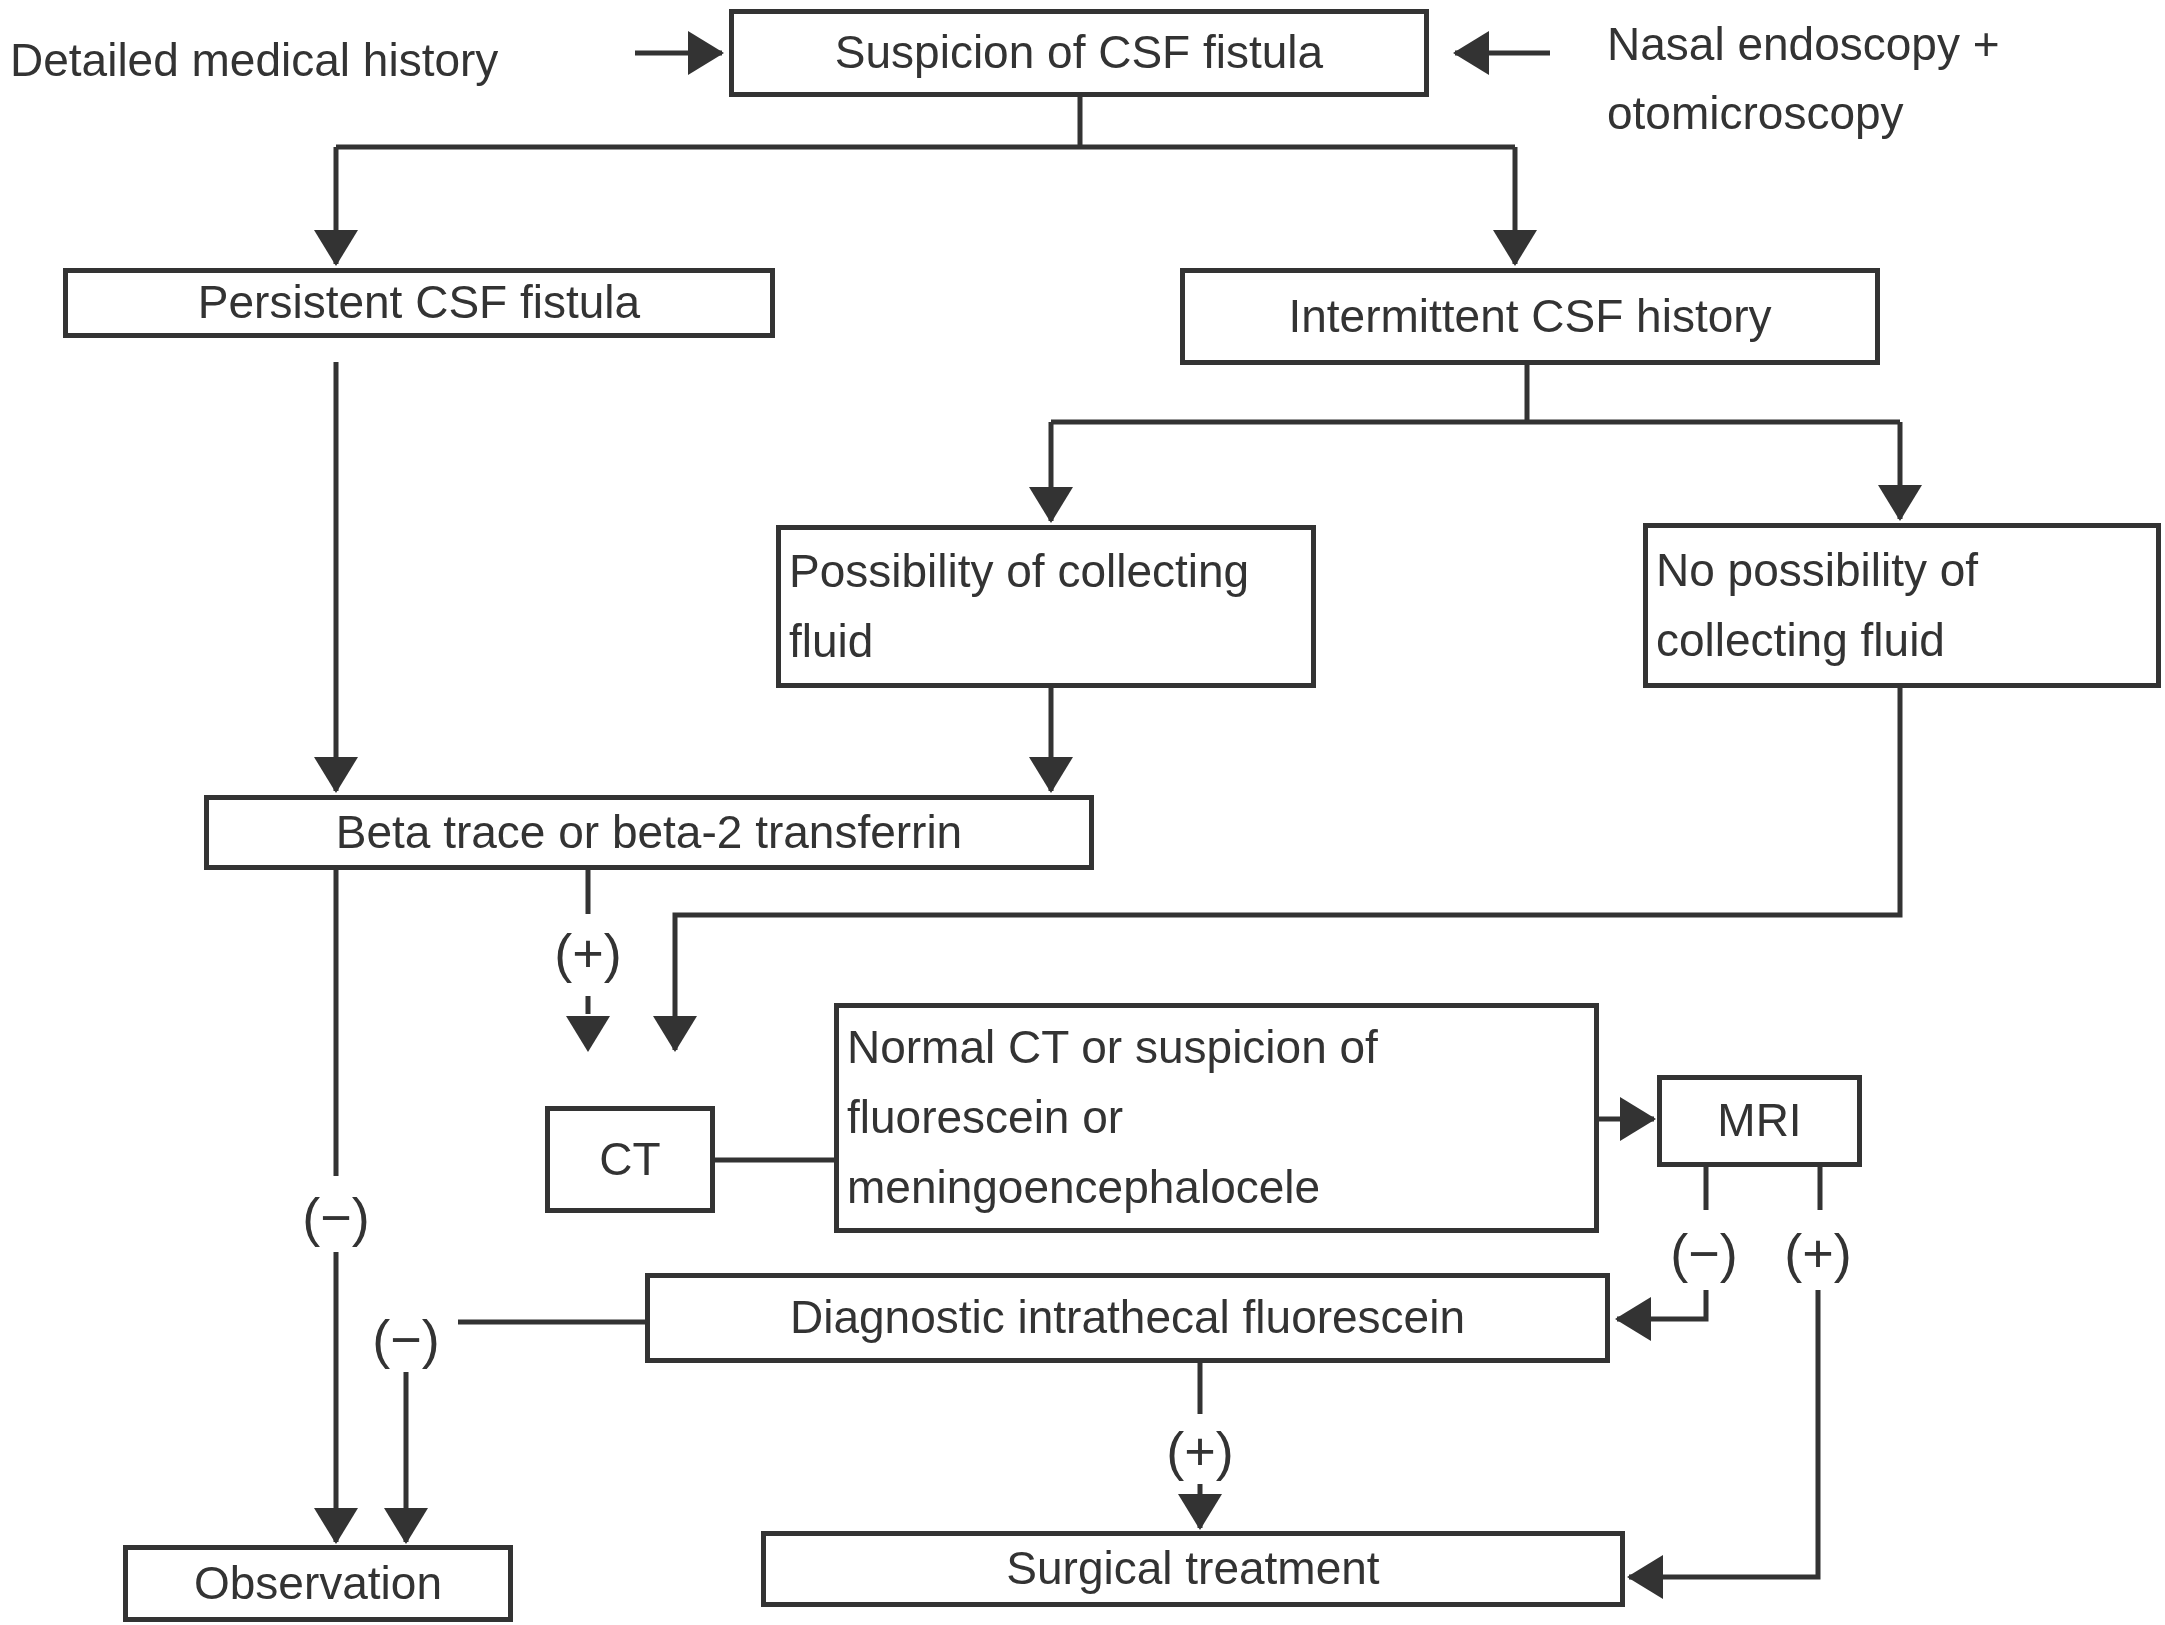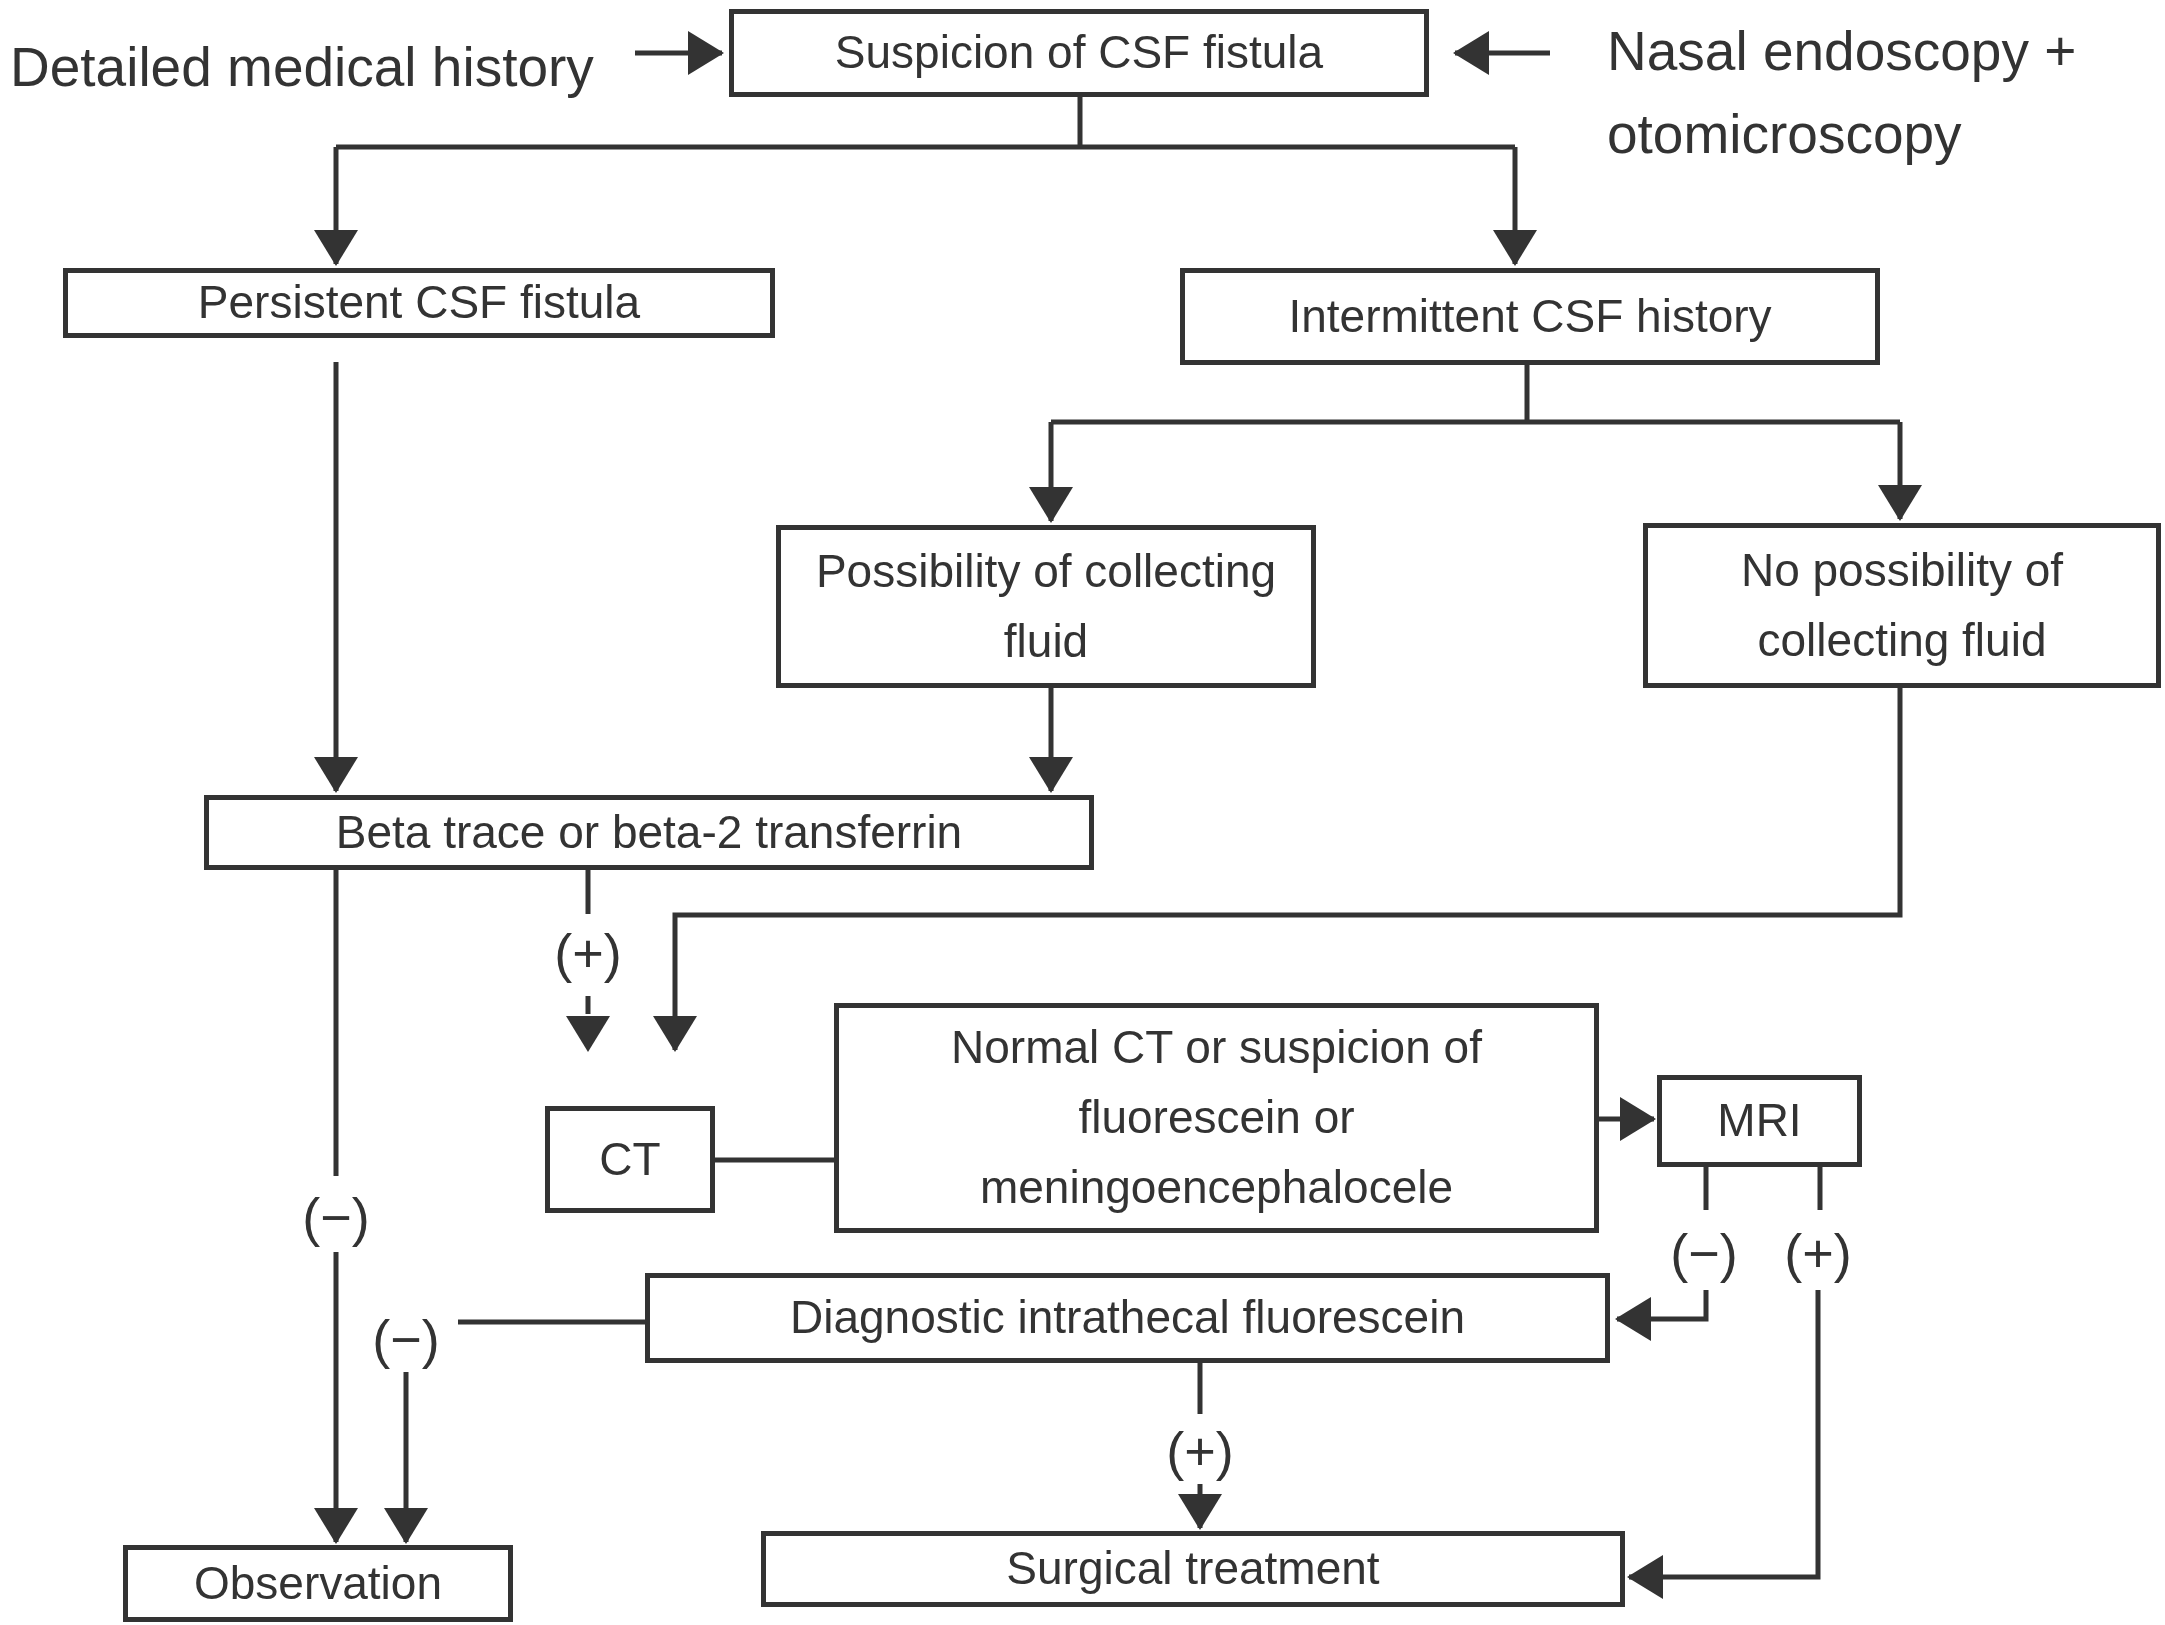--- a/index.html
+++ b/index.html
@@ -4,24 +4,24 @@
 <style>
   html, body { margin:0; padding:0; background:#ffffff; }
   #canvas {
     position:relative; width:2165px; height:1625px; background:#ffffff;
     font-family:"Liberation Sans", sans-serif; color:#333333; overflow:hidden;
   }
   #wires { position:absolute; left:0; top:0; width:2165px; height:1625px; }
   .node {
     position:absolute; box-sizing:border-box; border:5px solid #333333;
     background:#ffffff; display:flex; align-items:center; justify-content:center;
-    text-align:center; font-size:46px; line-height:1.52; color:#333333;
+    text-align:left; font-size:46px; line-height:1.52; color:#333333;
     padding:0 8px;
   }
-  .side-label { position:absolute; font-size:55px; line-height:1.5; color:#333333; }
+  .side-label { position:absolute; font-size:46px; line-height:1.5; color:#333333; }
   .edge-label {
     position:absolute; transform:translateX(-50%); font-size:54px;
     color:#333333; white-space:nowrap;
   }
   #node-suspicion     { left:729px;  top:9px;    width:700px; height:88px; }
   #node-persistent    { left:63px;   top:268px;  width:712px; height:70px; }
   #node-intermittent  { left:1180px; top:268px;  width:700px; height:97px; }
   #node-possibility   { left:776px;  top:525px;  width:540px; height:163px; }
   #node-no-possibility{ left:1643px; top:523px;  width:518px; height:165px; }
   #node-beta          { left:204px;  top:795px;  width:890px; height:75px; }

